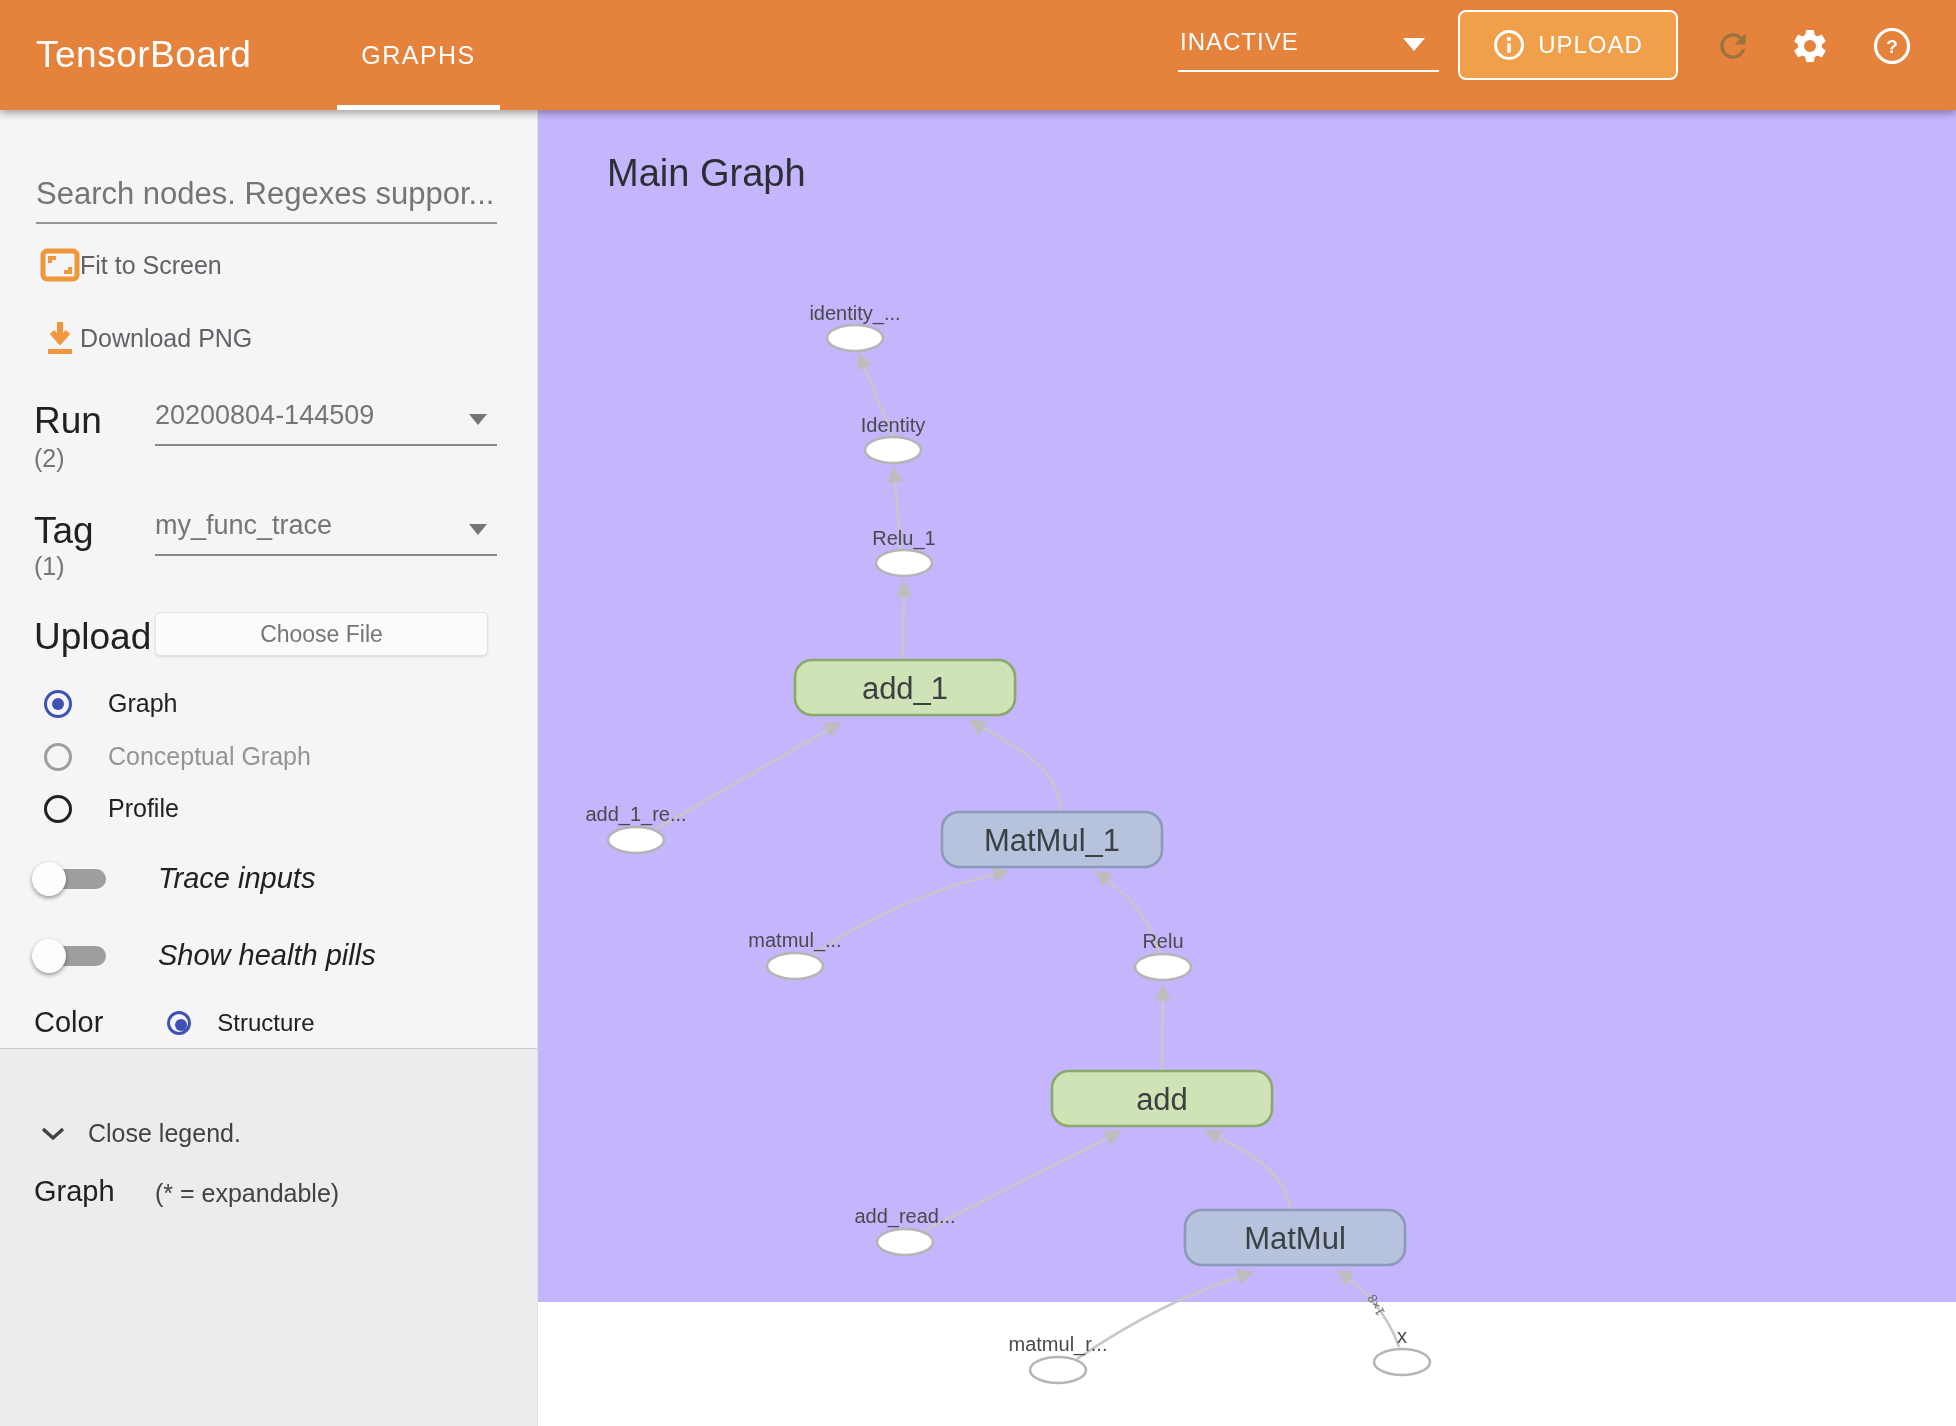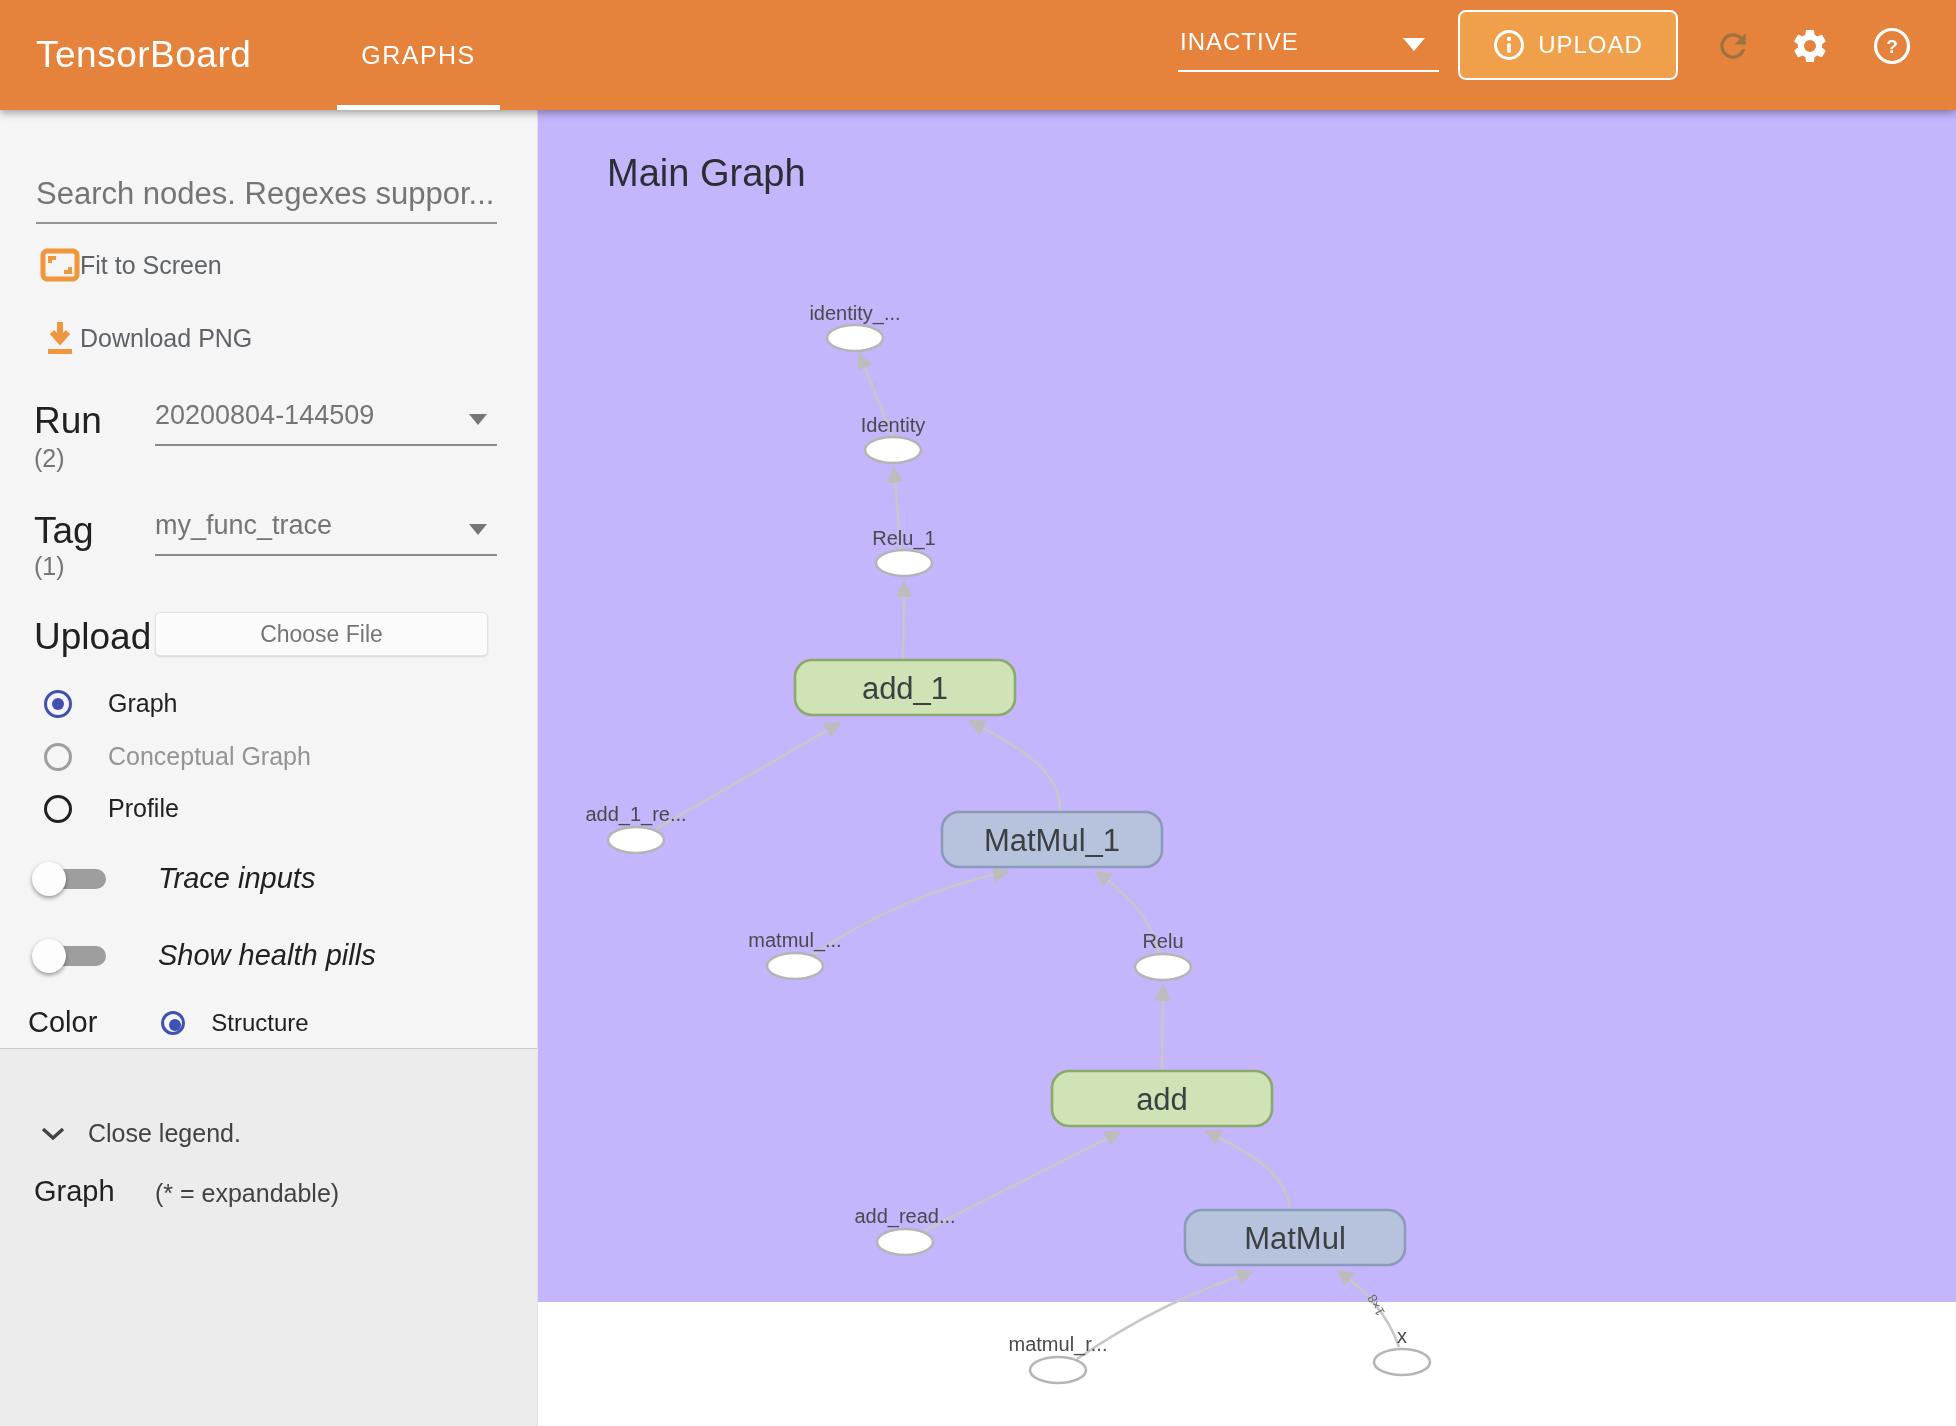--- a/index.html
+++ b/index.html
@@ -69,21 +69,21 @@
   .radio.dark { border-color:#212121; }
   .radio-row .lbl { font-size:25px; color:#212121; }
   .radio-row .lbl.dim { color:#949494; }
 
   .toggle-row { position:absolute; left:36px; display:flex; align-items:center; cursor:pointer; }
   .track { width:70px; height:20px; border-radius:10px; background:#9e9e9e; position:relative; flex:none; }
   .thumb { position:absolute; left:-4px; top:-7px; width:34px; height:34px; border-radius:50%;
            background:#fdfdfd; box-shadow:0 2px 4px rgba(0,0,0,.4); }
   .toggle-row .lbl { margin-left:52px; font-size:29px; color:#212121;font-style:italic; }
 
-  .color-row { position:absolute; left:28px; display:flex; align-items:center; }
+  .color-row { position:absolute; left:34px; display:flex; align-items:center; }
   .color-row .title { font-size:29px; color:#212121; margin-right:64px; }
   .color-row .lbl { font-size:24px; color:#212121; margin-left:26px; }
 
   .legend { position:absolute; left:0; top:938px; width:100%; height:378px;
             background:#ececec; border-top:1px solid #c9c9c9; }
   .close-legend { position:absolute; left:40px; top:70px; display:flex; align-items:center; gap:22px;
                   cursor:pointer; color:#424242; font-size:25px; }
   .legend-head { position:absolute; left:34px; top:126px; font-size:29px; color:#212121; }
   .legend-note { position:absolute; left:155px; top:130px; font-size:25px; color:#424242; }
 

